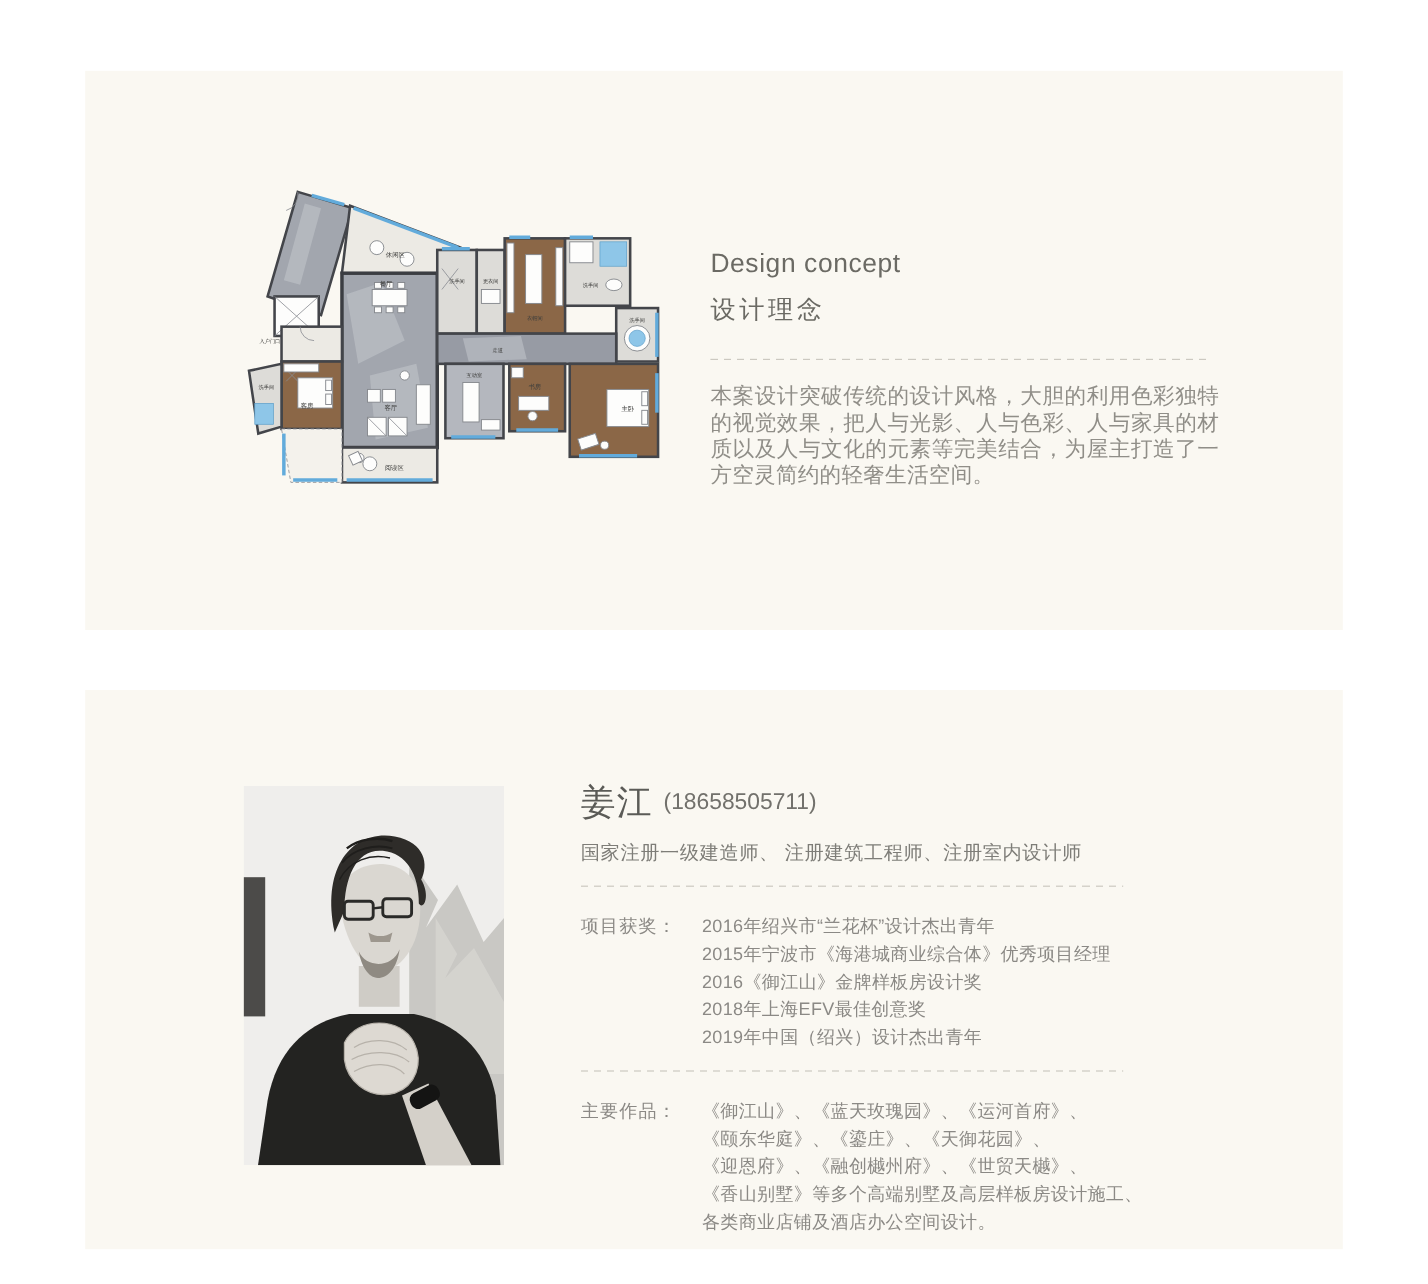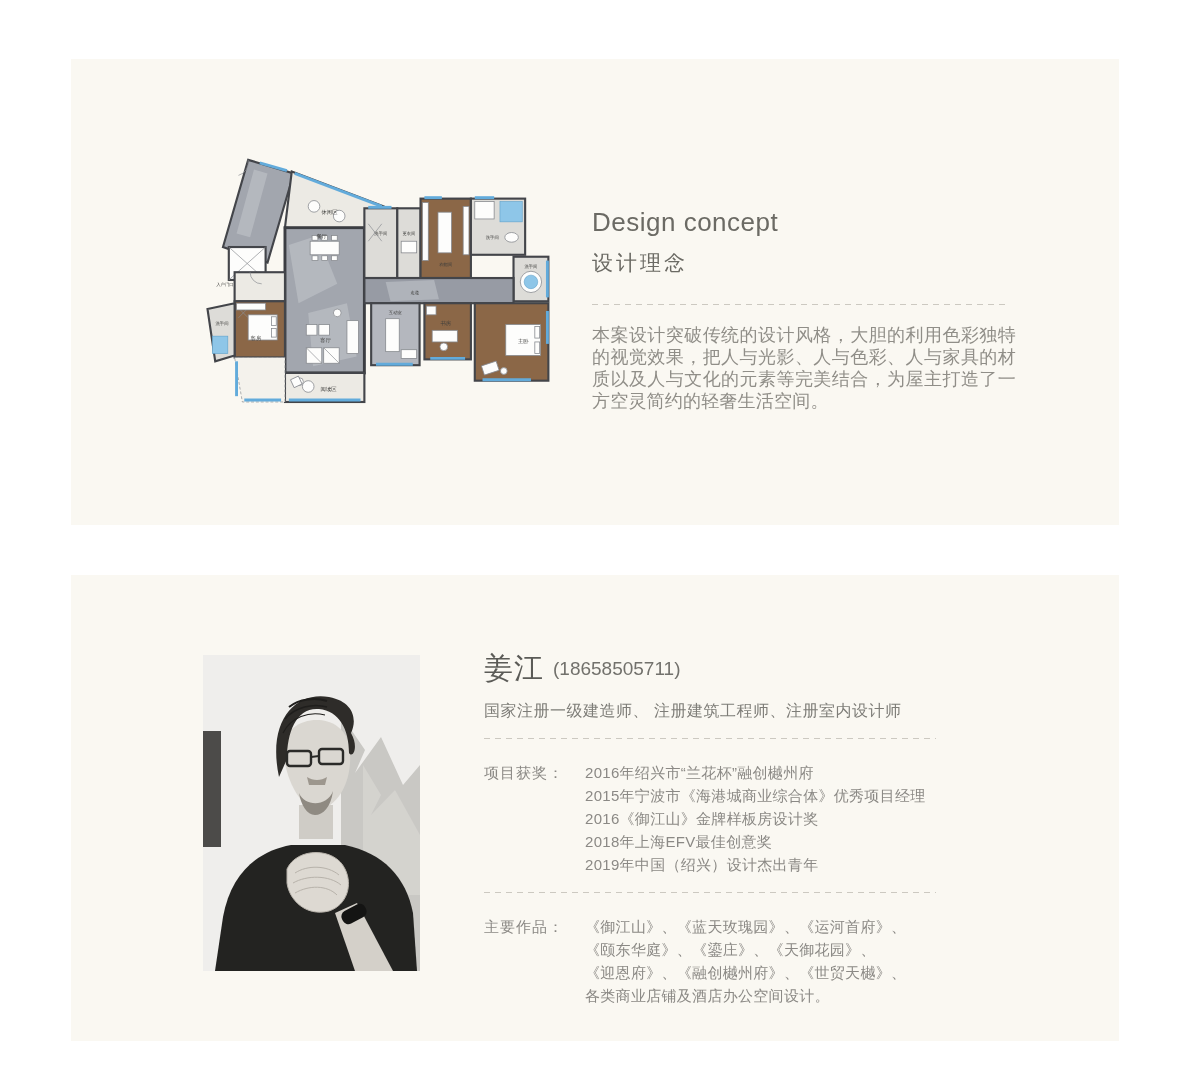--- a/index.html
+++ b/index.html
@@ -5,21 +5,21 @@
   html,body{margin:0;padding:0;background:#ffffff;}
   body{width:1190px;height:1070px;position:relative;overflow:hidden;
        font-family:"Liberation Sans","DejaVu Sans",sans-serif;}
   .panel{position:absolute;left:71px;width:1048px;height:466px;background:#faf8f2;}
   #panel1{top:59px;}
   #panel2{top:575px;}
 
   
   #floorplan{position:absolute;left:121px;top:89px;width:368px;height:262px;}
   .concept-col{position:absolute;left:521px;top:148px;width:424px;}
-  .title-en{font-size:26px;color:#6b6a64;letter-spacing:.5px;}
+  .title-en{font-size:22px;color:#6b6a64;letter-spacing:.5px;}
   .title-zh{font-size:21px;color:#6b6a64;letter-spacing:3px;margin-top:11px;}
   .dash-sep{height:1px;background:repeating-linear-gradient(90deg,#ccc9c1 0 6px,transparent 6px 11px);}
   .sep1{margin-top:27px;width:414px;}
   .concept-text{margin-top:19px;font-size:18px;line-height:22px;color:#908e88;
                 text-align:justify;letter-spacing:.2px;}
 
   
   #portrait{position:absolute;left:132px;top:80px;width:217px;height:316px;}
   .profile-col{position:absolute;left:413px;top:74px;width:470px;}
   .name-row{display:flex;align-items:center;gap:9px;}
@@ -248,33 +248,34 @@
     <div class="name-row">
       <span class="designer-name">姜江</span>
       <span class="designer-phone">(18658505711)</span>
     </div>
     <div class="credentials">国家注册一级建造师、 注册建筑工程师、注册室内设计师</div>
     <div class="dash-sep sep2"></div>
 
     <div class="info-row">
       <div class="info-label">项目获奖：</div>
       <div class="info-lines">
-        <div>2016年绍兴市“兰花杯”融创樾州府</div>
+        <div>2016年绍兴市“兰花杯”设计杰出青年</div>
         <div>2015年宁波市《海港城商业综合体》优秀项目经理</div>
         <div>2016《御江山》金牌样板房设计奖</div>
         <div>2018年上海EFV最佳创意奖</div>
         <div>2019年中国（绍兴）设计杰出青年</div>
       </div>
     </div>
 
     <div class="dash-sep sep2"></div>
 
     <div class="info-row">
       <div class="info-label">主要作品：</div>
       <div class="info-lines">
         <div>《御江山》、《蓝天玫瑰园》、《运河首府》、</div>
         <div>《颐东华庭》、《鎏庄》、《天御花园》、</div>
         <div>《迎恩府》、《融创樾州府》、《世贸天樾》、</div>
+        <div>《香山别墅》等多个高端别墅及高层样板房设计施工、</div>
         <div>各类商业店铺及酒店办公空间设计。</div>
       </div>
     </div>
   </div>
 </section>
 
 </body></html>

